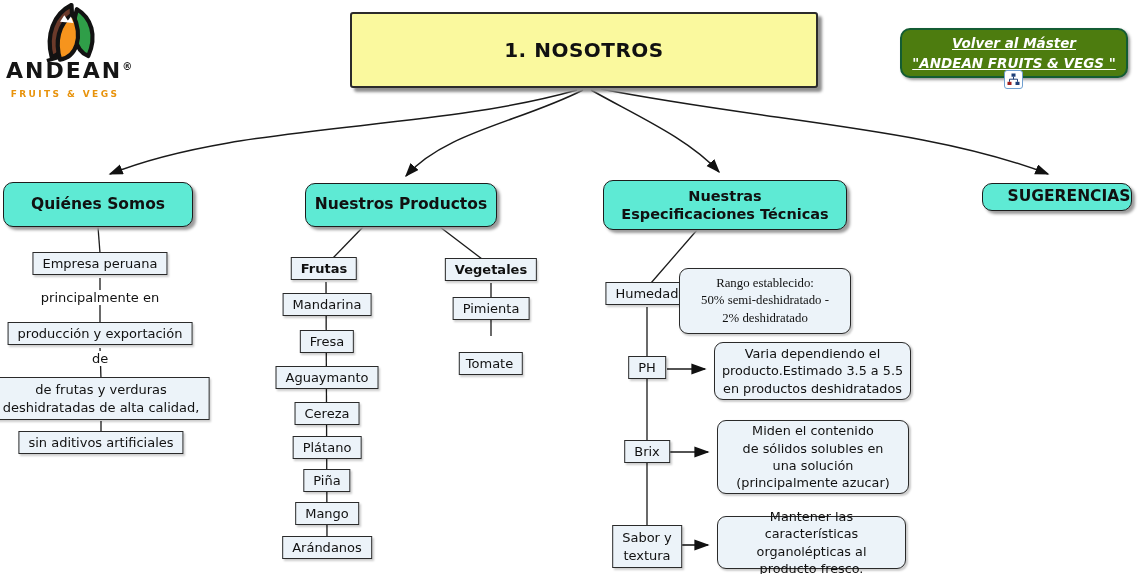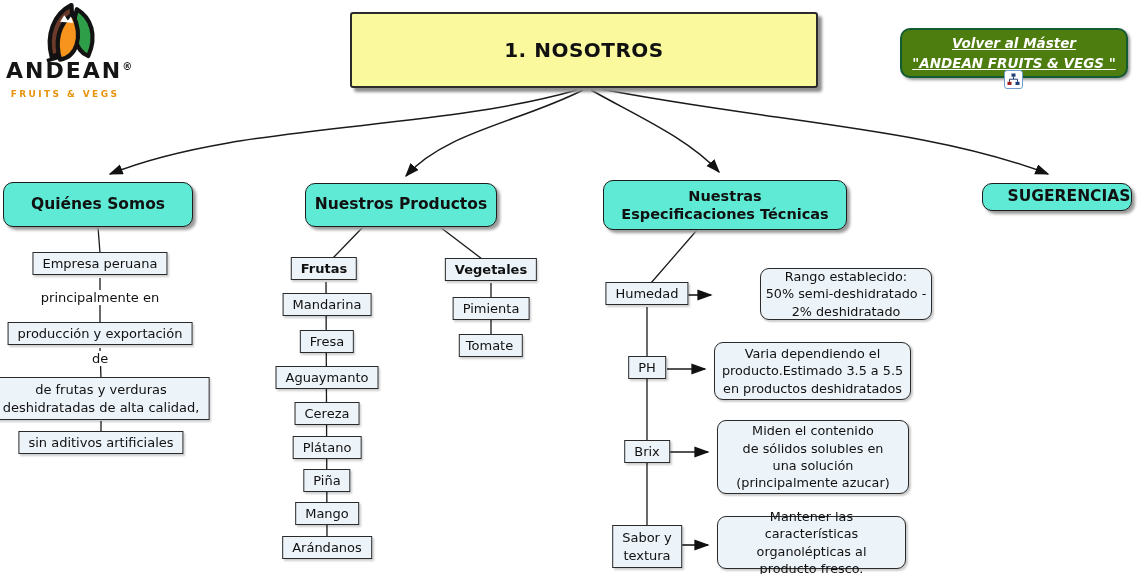--- a/index.html
+++ b/index.html
@@ -130,29 +130,29 @@
   <div class="abs node" style="left:327px;top:330px;">Fresa</div>
   <div class="abs node" style="left:327px;top:366px;">Aguaymanto</div>
   <div class="abs node" style="left:327px;top:402px;">Cereza</div>
   <div class="abs node" style="left:327px;top:436px;">Plátano</div>
   <div class="abs node" style="left:327px;top:469px;">Piña</div>
   <div class="abs node" style="left:327px;top:502px;">Mango</div>
   <div class="abs node" style="left:327px;top:536px;">Arándanos</div>
 
   <div class="abs node bold" style="left:491px;top:258px;">Vegetales</div>
   <div class="abs node" style="left:491px;top:297px;">Pimienta</div>
-  <div class="abs node" style="left:491px;top:334px;padding-left:6px;">Tomate</div>
+  <div class="abs node" style="left:491px;top:352px;padding-left:6px;">Tomate</div>
 
   <div class="abs node" style="left:647px;top:282px;">Humedad</div>
   <div class="abs node" style="left:647px;top:356px;">PH</div>
   <div class="abs node" style="left:647px;top:440px;">Brix</div>
   <div class="abs node multi" style="left:647px;top:525px;">Sabor y
 textura</div>
 
-  <div class="abs desc" style="left:760px;top:268px;width:172px;height:52px;">Rango establecido:
+  <div class="abs desc" style="left:679px;top:268px;width:172px;height:66px;font-family:Liberation Serif, serif;">Rango establecido:
 50% semi-deshidratado -
 2% deshidratado</div>
   <div class="abs desc" style="left:714px;top:342px;width:197px;height:58px;">Varia dependiendo el
 producto.Estimado 3.5 a 5.5
 en productos deshidratados</div>
   <div class="abs desc" style="left:717px;top:420px;width:192px;height:74px;">Miden el contenido
 de sólidos solubles en
 una solución
 (principalmente azucar)</div>
   <div class="abs desc" style="left:717px;top:516px;width:189px;height:53px;">Mantener las características

